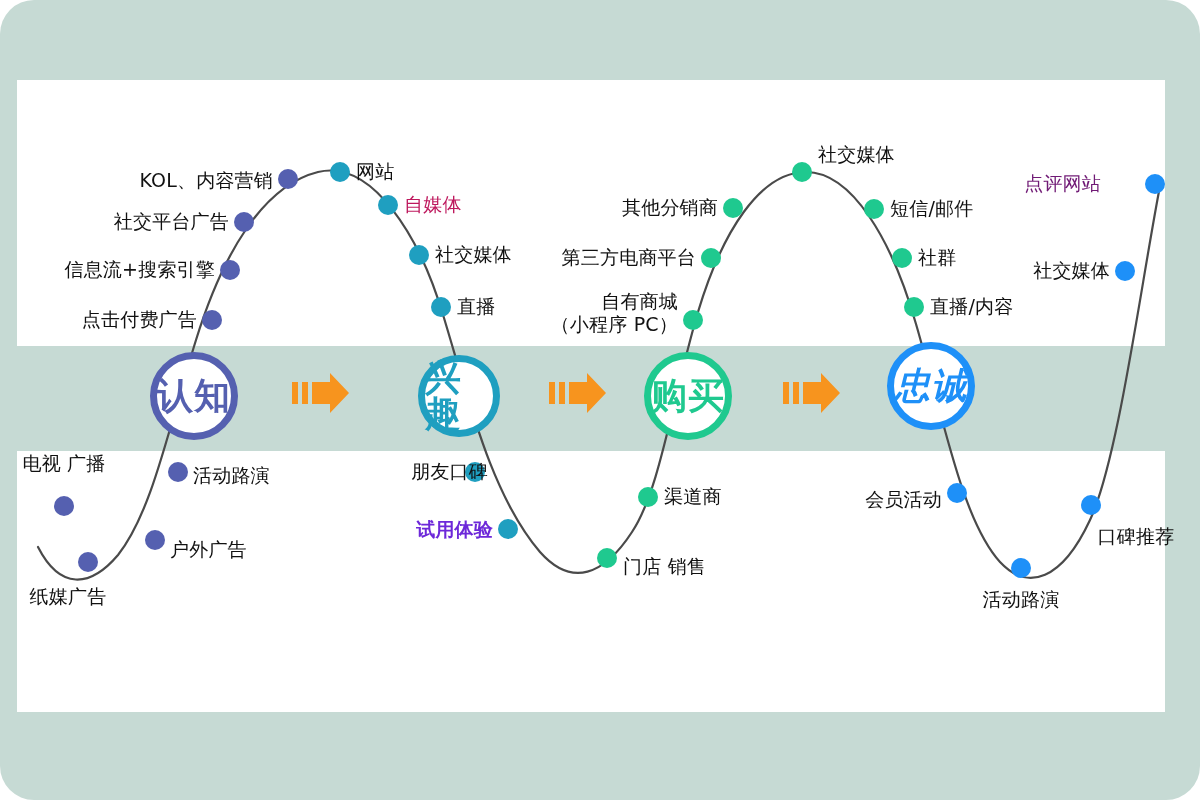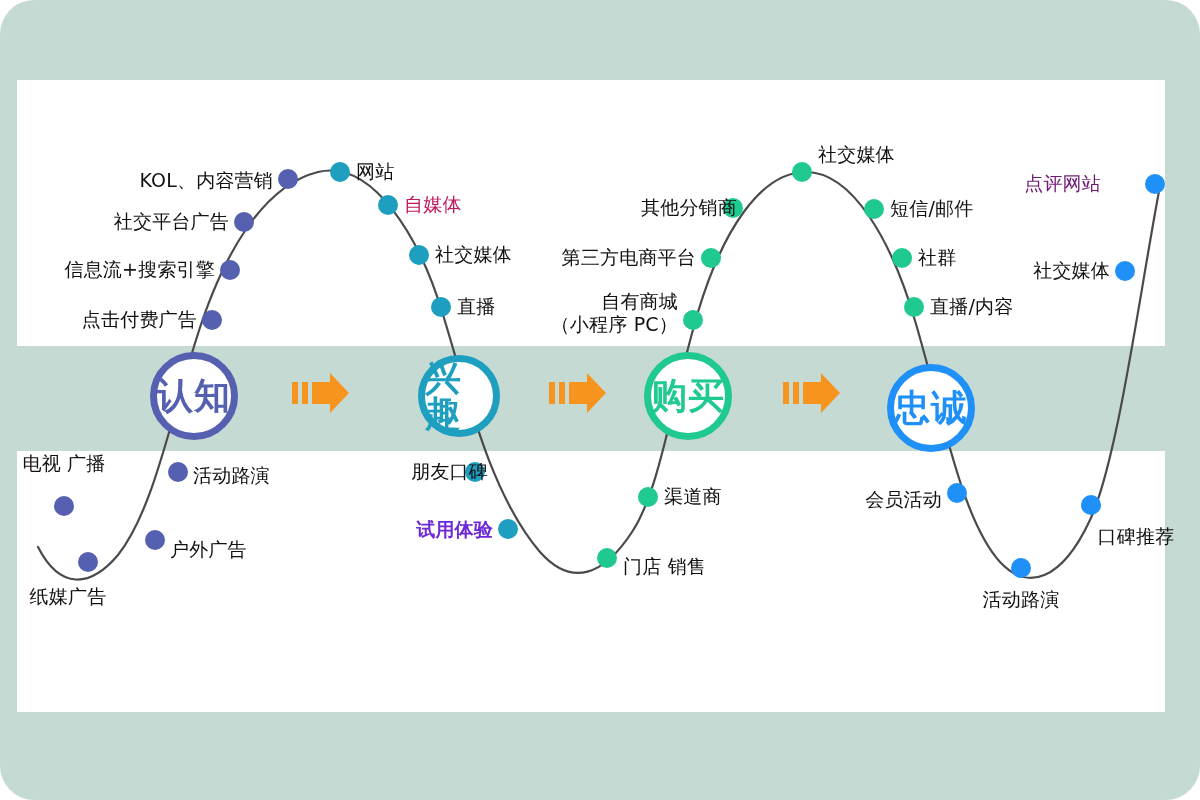--- a/index.html
+++ b/index.html
@@ -129,21 +129,21 @@
       <div class="label right" style="left: 356px; top: 172px; color: rgb(17, 17, 17);">网站</div>
       <div class="label right" style="left: 404px; top: 205px; color: #be185d;">自媒体</div>
       <div class="label right" style="left: 435px; top: 255px; color: rgb(17, 17, 17);">社交媒体</div>
       <div class="label right" style="left: 457px; top: 307px; color: rgb(17, 17, 17);">直播</div>
       <div class="label left" style="left: 488px; top: 472px; color: rgb(17, 17, 17);">朋友口碑</div>
       <div class="label left" style="left: 493px; top: 530px; color: #6d28d9; font-weight: bold;">试用体验</div>
       <div class="label right" style="left: 623px; top: 559px; color: rgb(17, 17, 17); margin-top: 8px;">门店 销售</div>
       <div class="label right" style="left: 664px; top: 497px; color: rgb(17, 17, 17);">渠道商</div>
       <div class="label left" style="left: 678px; top: 313px; color: rgb(17, 17, 17);">自有商城<br>（小程序 PC）</div>
       <div class="label left" style="left: 696px; top: 258px; color: rgb(17, 17, 17);">第三方电商平台</div>
-      <div class="label left" style="left: 718px; top: 208px; color: rgb(17, 17, 17); margin-left: 19px;">其他分销商</div>
+      <div class="label left" style="left: 718px; top: 208px; color: rgb(17, 17, 17);">其他分销商</div>
       <div class="label right" style="left: 818px; top: 155px; color: rgb(17, 17, 17);">社交媒体</div>
       <div class="label right" style="left: 890px; top: 209px; color: rgb(17, 17, 17);">短信/邮件</div>
       <div class="label right" style="left: 918px; top: 258px; color: rgb(17, 17, 17);">社群</div>
       <div class="label right" style="left: 930px; top: 307px; color: rgb(17, 17, 17);">直播/内容</div>
       <div class="label left" style="left: 942px; top: 500px; color: rgb(17, 17, 17);">会员活动</div>
       <div class="label below" style="left: 1021px; top: 588px; color: rgb(17, 17, 17);">活动路演</div>
       <div class="label below" style="left: 1091px; top: 525px; color: rgb(17, 17, 17); margin-left: 45px;">口碑推荐</div>
       <div class="label left" style="left: 1110px; top: 271px; color: rgb(17, 17, 17);">社交媒体</div>
       <div class="label left" style="left: 1073px; top: 184px; color: #701a75; margin-left: 28px;">点评网站</div>
     </div>
@@ -167,18 +167,18 @@
   <div id="nodes">
       <div class="stage-node" style="left: 194px; top: 396px; width: 88px; height: 88px; border: 7px solid rgb(85, 96, 176);">
         <span style="color: rgb(85, 96, 176);">认知</span>
       </div>
       <div class="stage-node" style="left: 459px; top: 396px; width: 82px; height: 82px; border: 7px solid rgb(31, 159, 192);">
         <span style="color: rgb(31, 159, 192);">兴趣</span>
       </div>
       <div class="stage-node" style="left: 688px; top: 396px; width: 88px; height: 88px; border: 7px solid rgb(31, 201, 143);">
         <span style="color: rgb(31, 201, 143);">购买</span>
       </div>
-      <div class="stage-node" style="left: 931px; top: 408px; width: 88px; height: 88px; border: 7px solid rgb(30, 144, 248);">
+      <div class="stage-node" style="left: 931px; top: 386px; width: 88px; height: 88px; border: 7px solid rgb(30, 144, 248); font-style: italic;">
         <span style="color: rgb(30, 144, 248);">忠诚</span>
       </div>
     </div>
 
 </div>
 
 </body></html>

